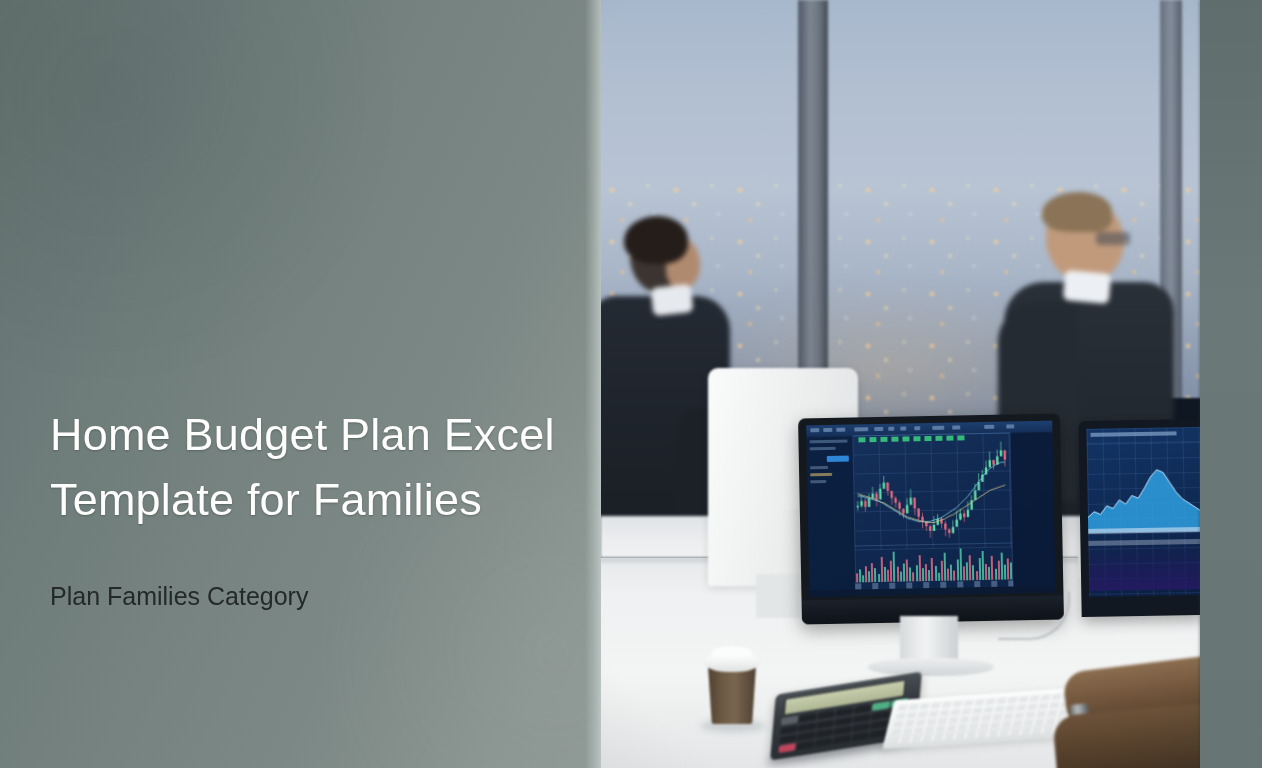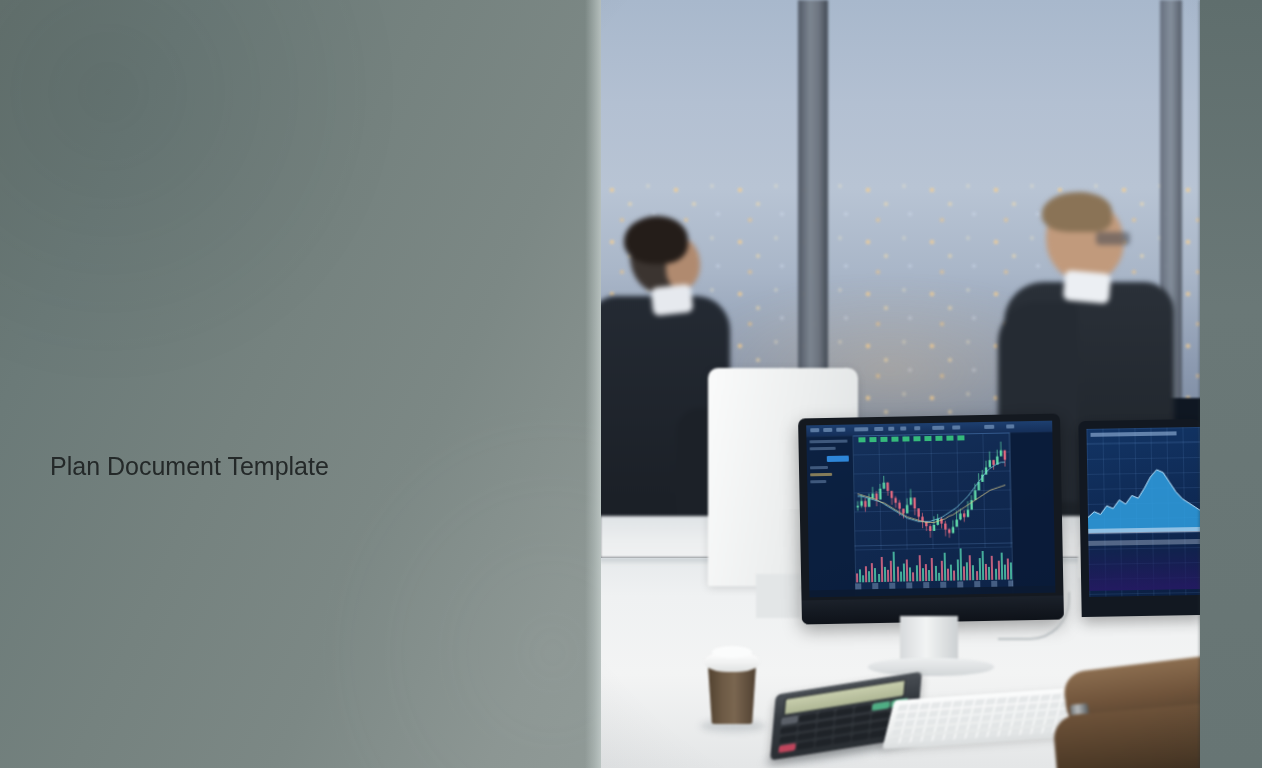--- a/index.html
+++ b/index.html
@@ -971,16 +971,20 @@
 
   <div class="panel">
     <div class="panel-grain"></div>
     <div class="panel-edge"></div>
   </div>
 
   <div class="rightbar-edge"></div>
   <div class="rightbar"></div>
 
   <div class="textblock">
-    <p class="subtitle">Plan Document Template</p>
+    <h1 class="title">
+      <span>Home Budget Plan Excel</span><br>
+      <span>Template for Families</span>
+    </h1>
+    <p class="subtitle">Plan Families Category</p>
   </div>
 
 </div>
 
 </body></html>

